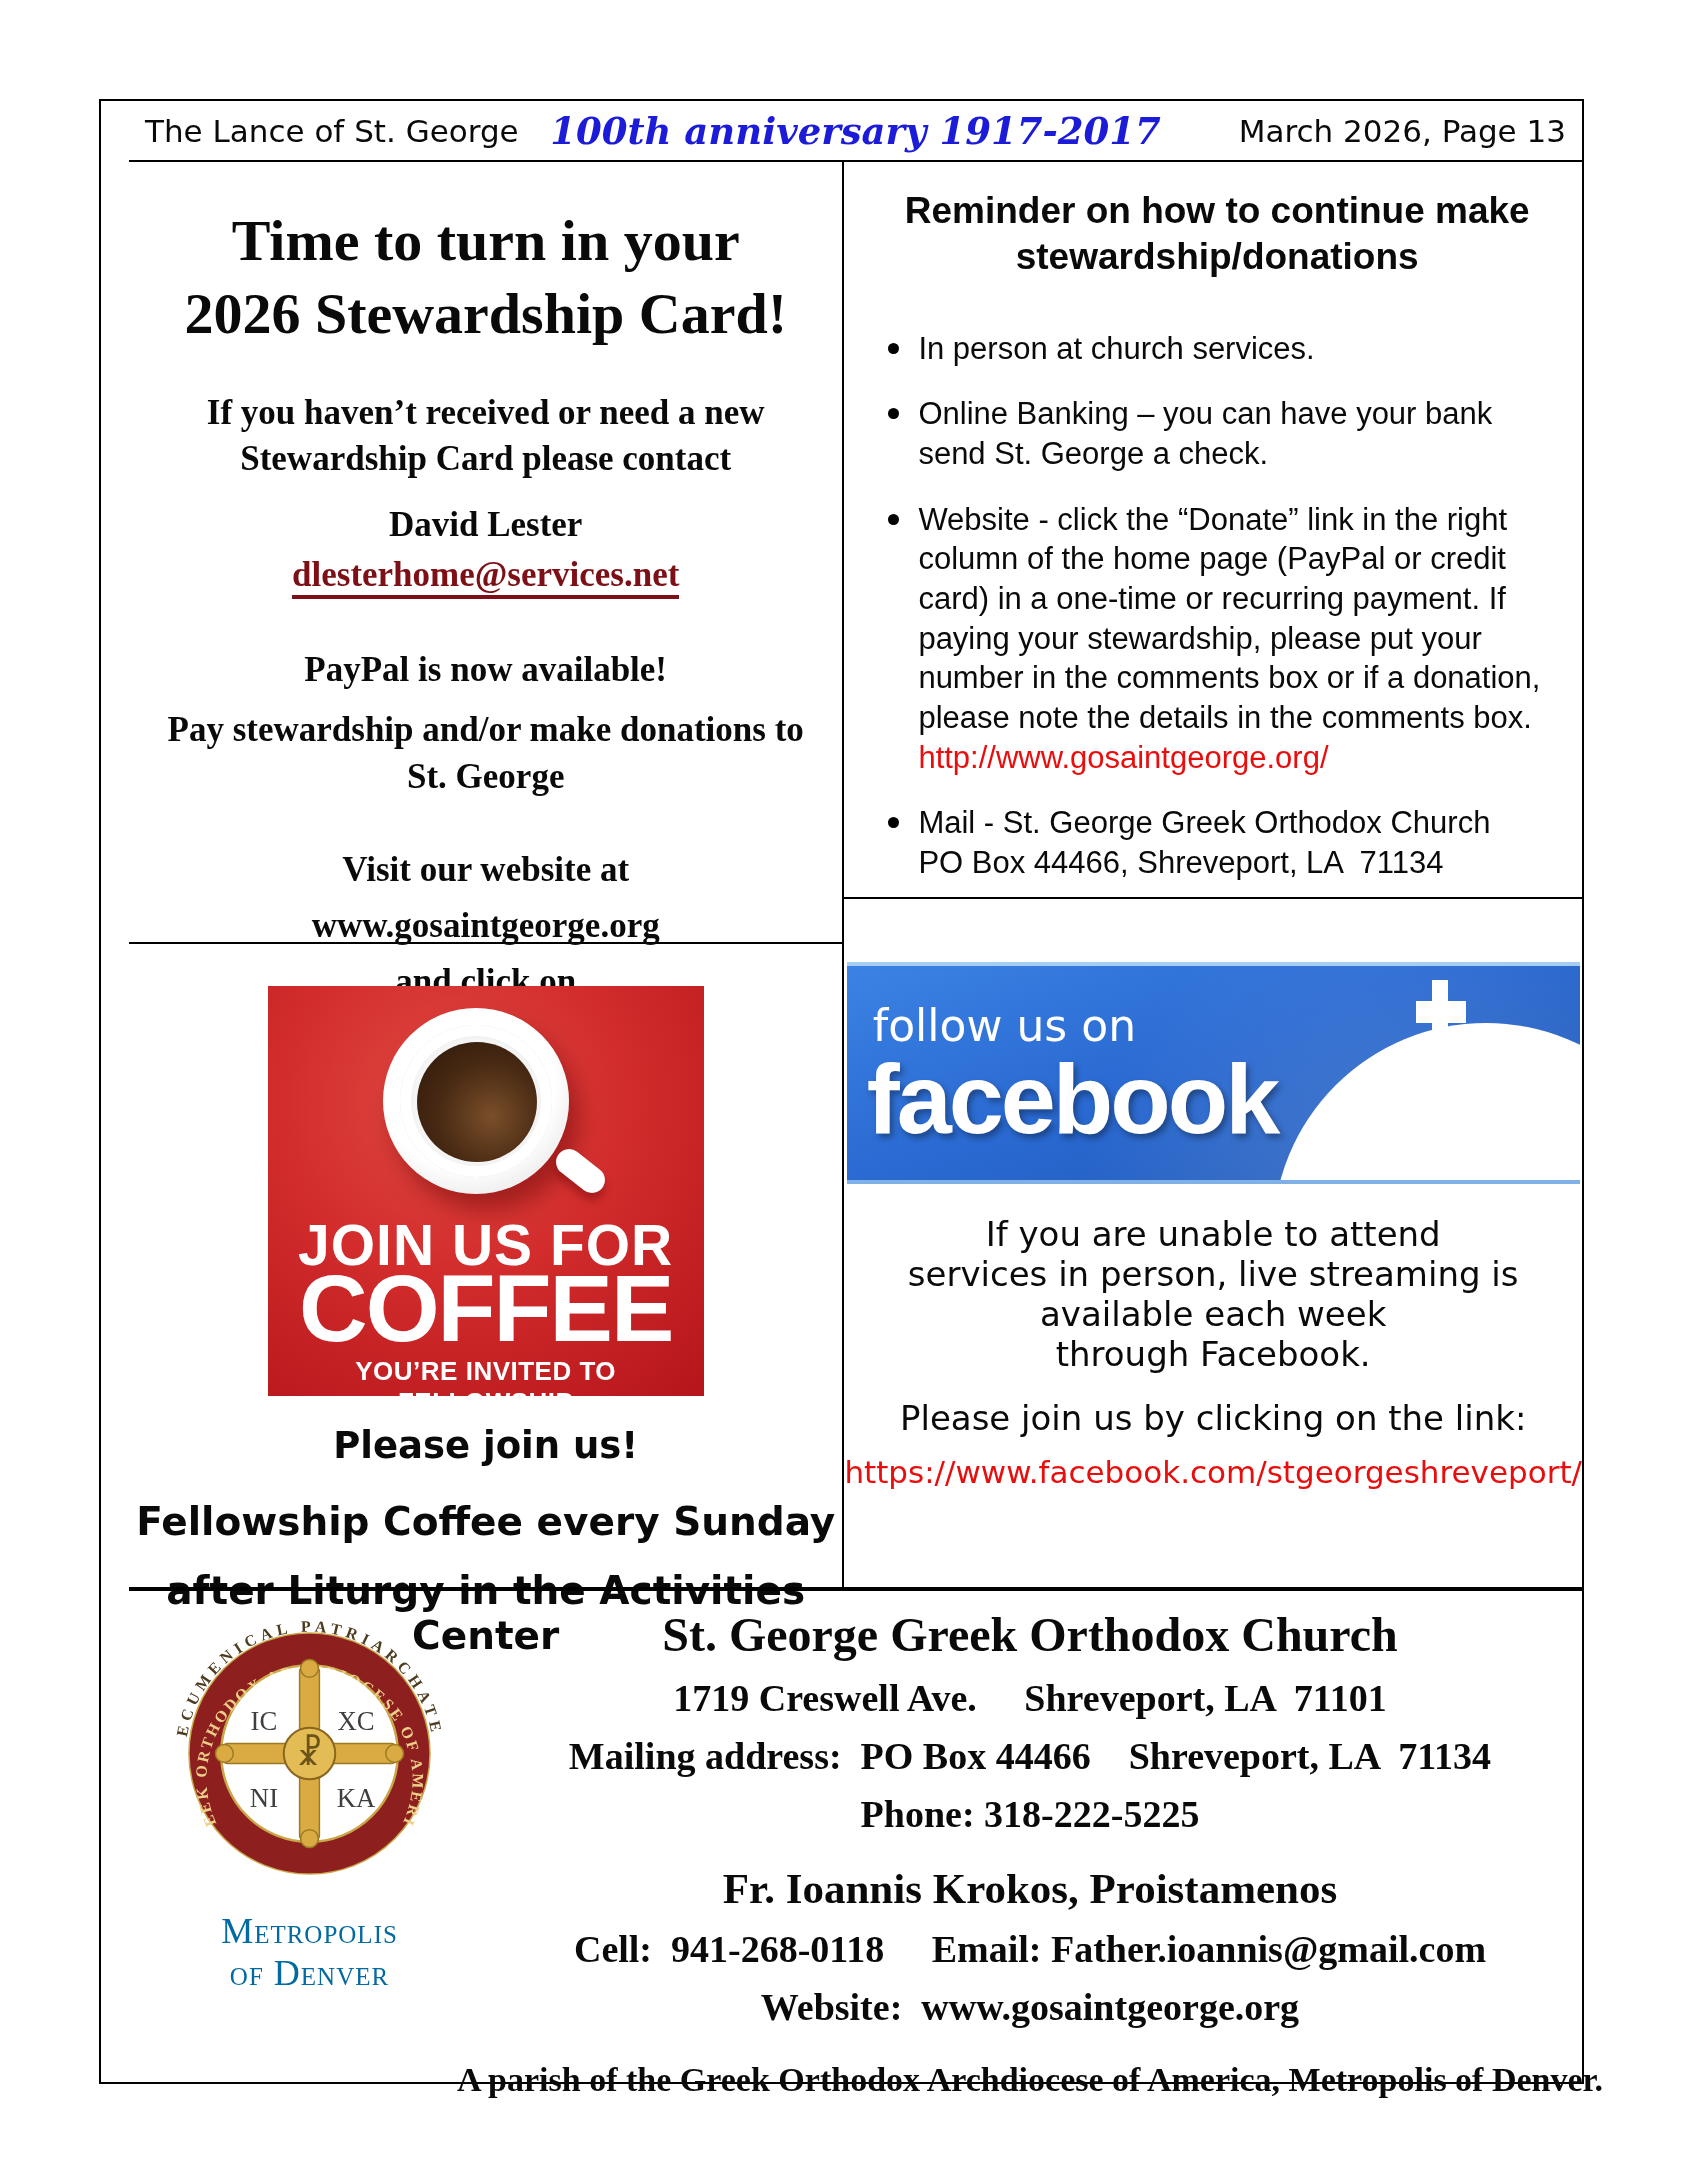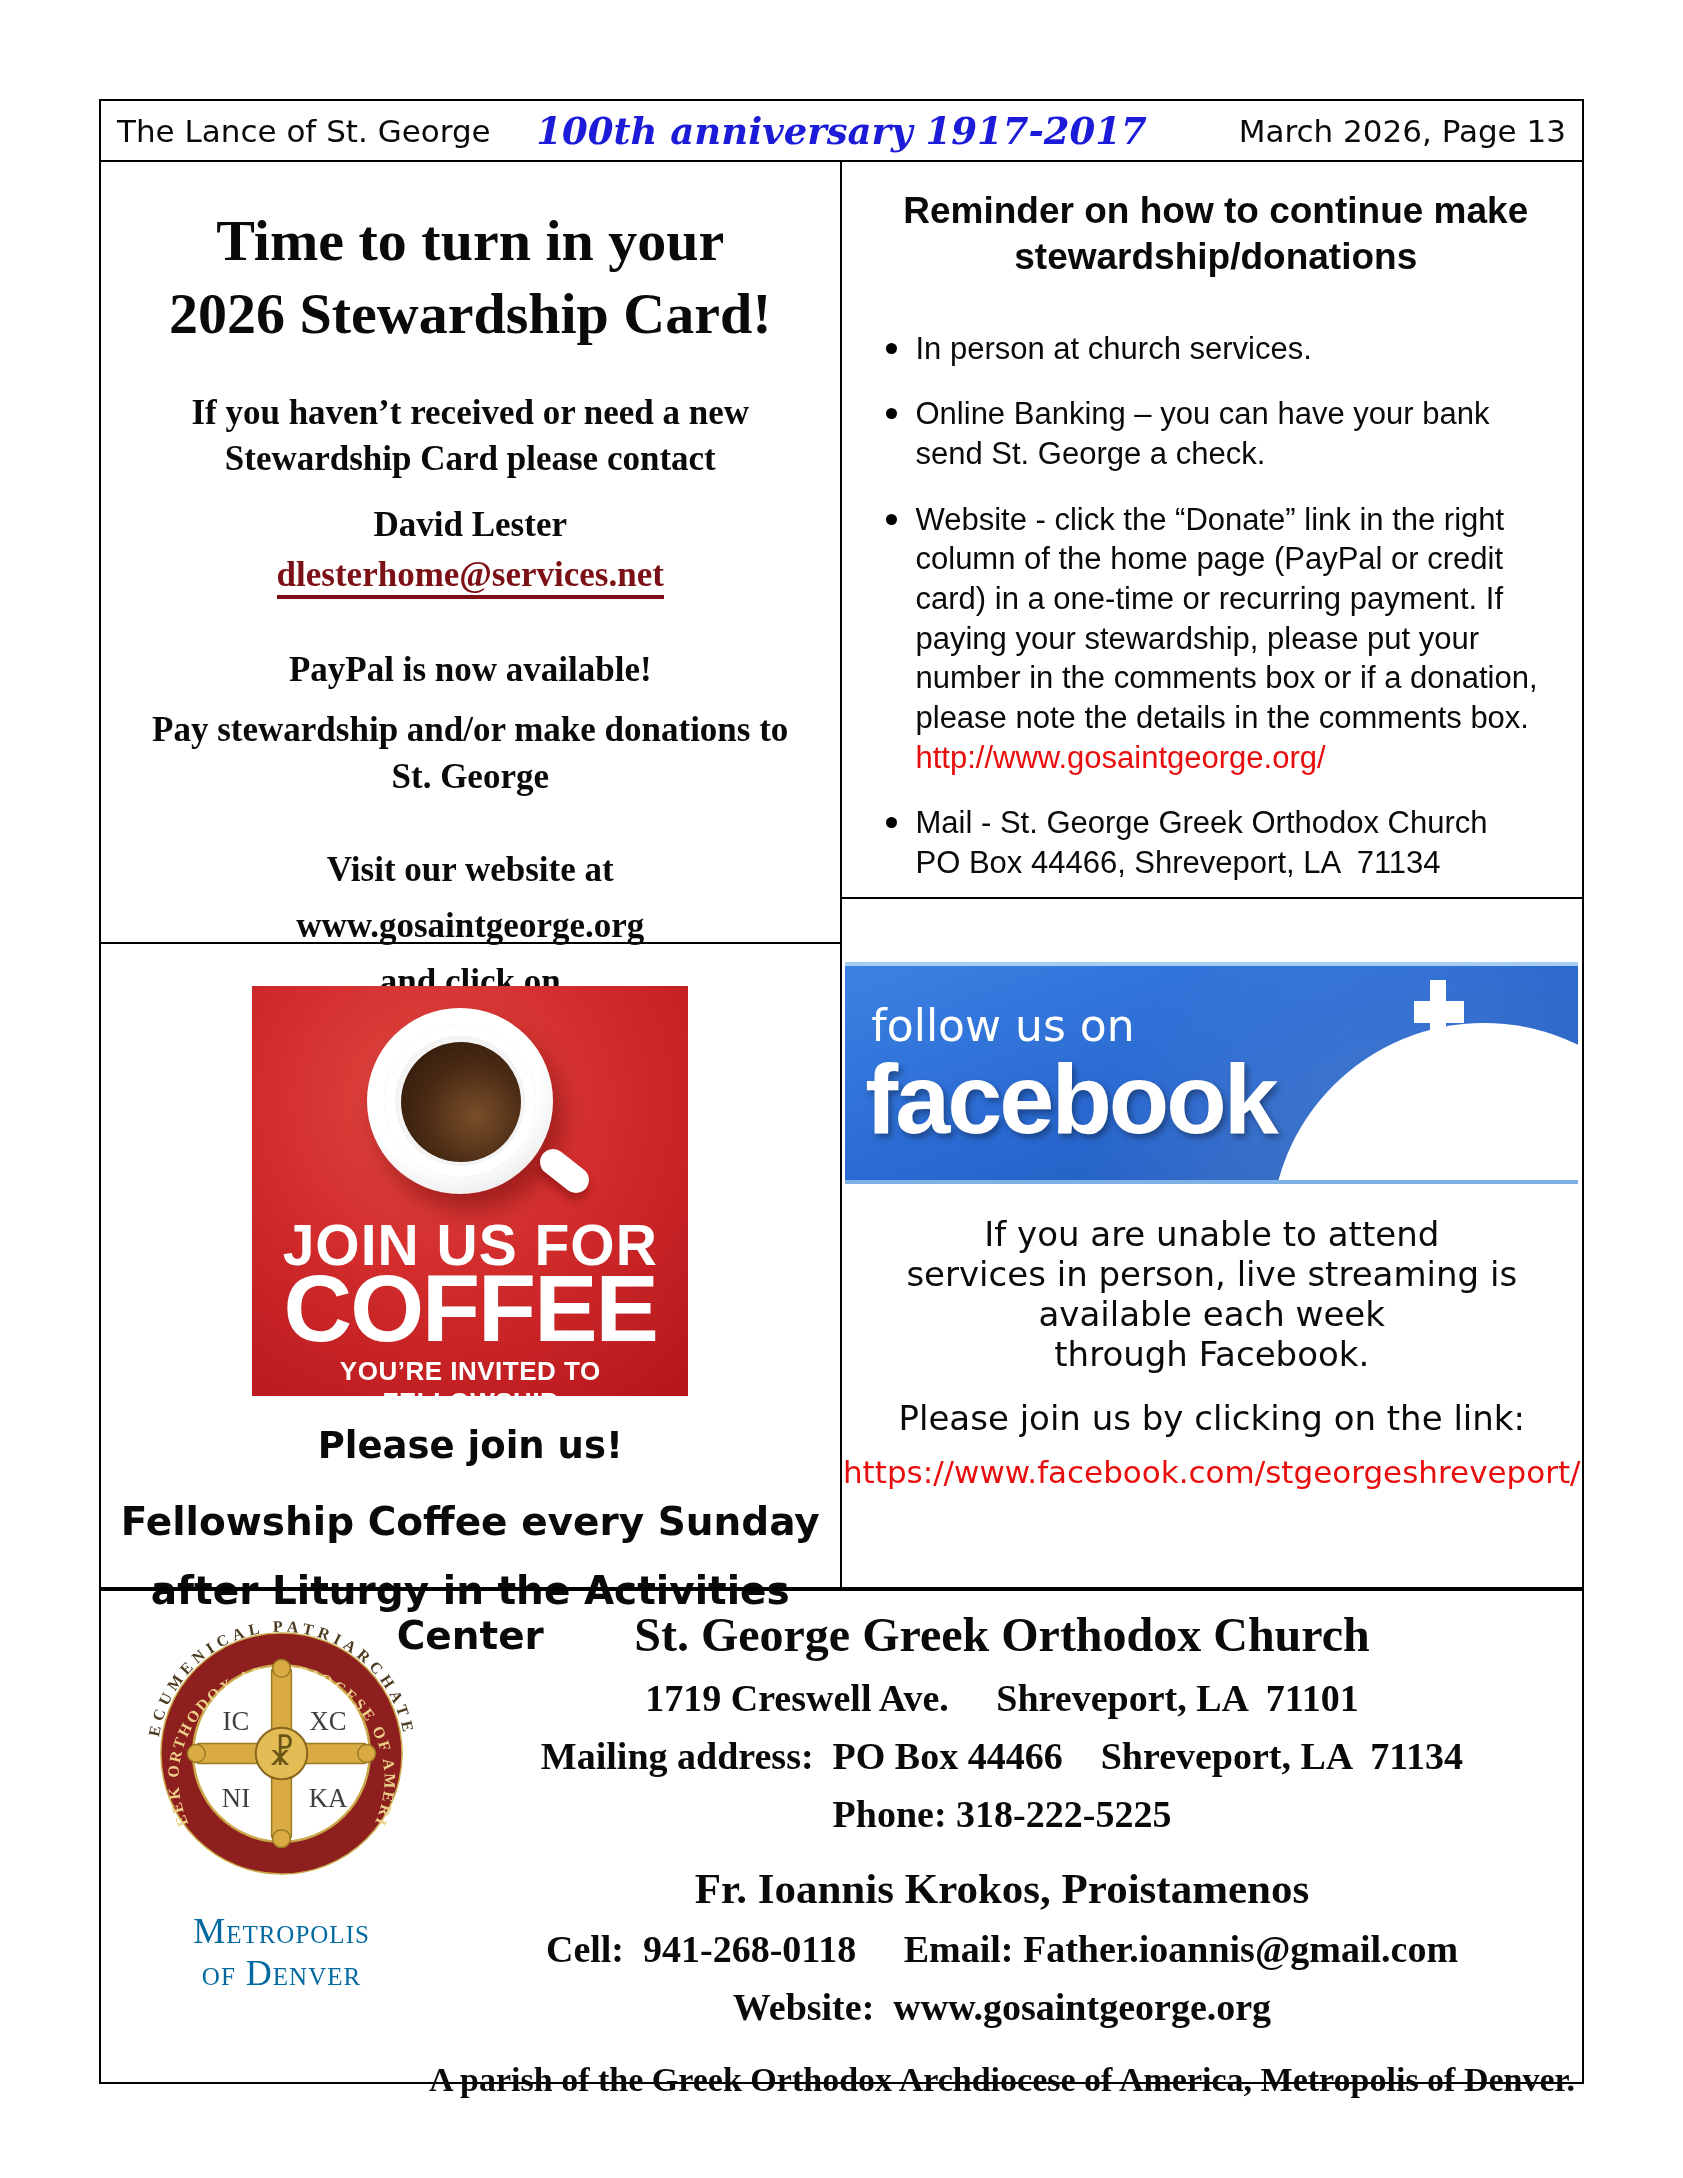--- a/index.html
+++ b/index.html
@@ -1,19 +1,19 @@
 <!DOCTYPE html>
 <html><head>
 <meta charset="utf-8">
 <style>
   html,body{margin:0;padding:0;background:#fff;}
   .page{position:relative;width:1683px;height:2178px;background:#fff;overflow:hidden;
         font-family:"Liberation Serif",serif;color:#0a0a0a;}
   .frame{position:absolute;left:99px;top:99px;width:1485px;height:1985px;
-         border:2px solid #000;box-sizing:border-box;background:#fff;}
+         border:2px solid #000;box-sizing:border-box;background:#fff;padding-left:28px;}
 
   
   .header-row{height:61px;border-bottom:2px solid #000;box-sizing:border-box;
               display:flex;align-items:center;padding:0 16px;
               font-family:"DejaVu Sans",sans-serif;font-size:31px;}
   .hdr-left{flex:1;text-align:left;}
   .hdr-center{flex:0 0 auto;font-family:"DejaVu Serif",serif;font-style:italic;font-weight:bold;
               color:#1b1bd8;font-size:37px;}
   .hdr-right{flex:1;text-align:right;}
 

